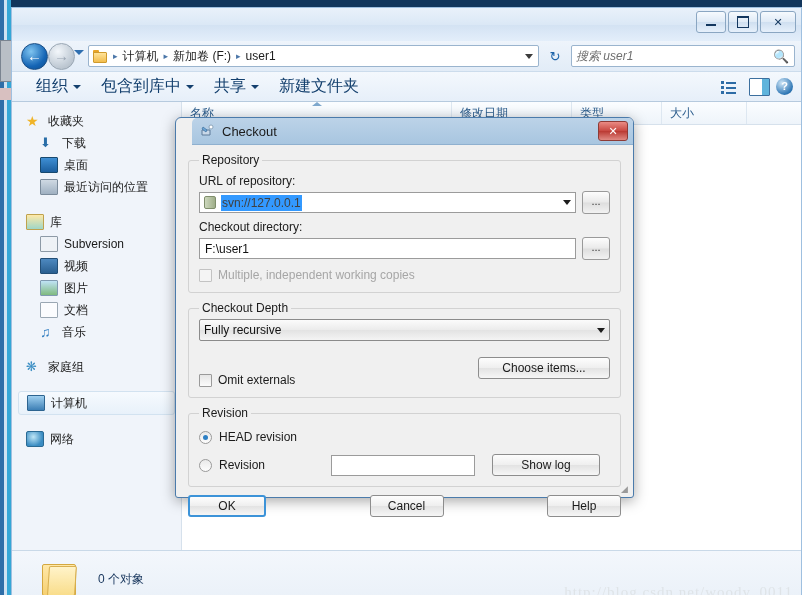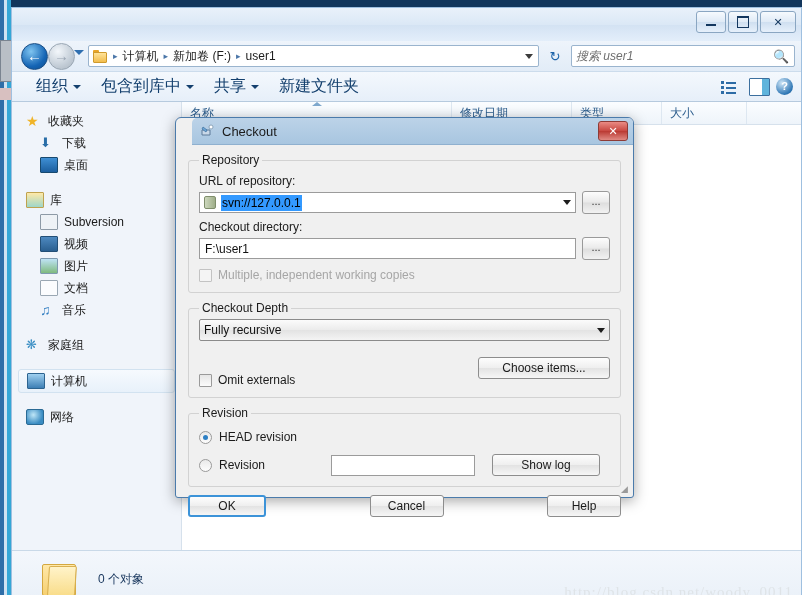--- a/index.html
+++ b/index.html
@@ -163,21 +163,21 @@
   fieldset.gb legend{font-size:12px;color:#1b1b1b;padding:0 3px;}
   .lbl{font-size:12px;color:#1b1b1b;margin:3px 0 3px 0;}
   .row{display:flex;align-items:center;gap:6px;}
   .tbox{
     height:21px;background:#fff;border:1px solid #9b9b9b;box-sizing:border-box;
     display:flex;align-items:center;padding:0 2px;font-size:12px;color:#111;flex:1;
   }
   .tbox.combo{padding-right:0;}
   .combo .arrow{margin-left:auto;width:17px;height:19px;display:flex;align-items:center;justify-content:center;}
   .combo .arrow i{width:0;height:0;border-left:4px solid transparent;border-right:4px solid transparent;border-top:5px solid #1d1d1d;display:block;}
-  .selecttext{background:#3399ff;color:#000000;padding:1px 1px;}
+  .selecttext{background:#3399ff;color:#404040;padding:1px 1px;}
   .repoic{width:13px;height:14px;position:relative;margin:0 4px 0 2px;flex:0 0 13px;}
   .repoic .c{position:absolute;left:0;top:0;width:12px;height:13px;background:linear-gradient(to right,#cdd8bd,#9fae8a);border:1px solid #7f8e6c;border-radius:2px;box-sizing:border-box;}
   .dots{
     width:26px;height:21px;flex:0 0 26px;
     background:linear-gradient(to bottom,#fdfdfd,#eaeaea 48%,#dedede 52%,#f2f2f2);
     border:1px solid #9a9a9a;border-radius:3px;
     font-size:11px;color:#333;text-align:center;line-height:19px;
   }
   .cbrow{display:flex;align-items:center;gap:6px;margin-top:8px;}
   .cb{width:13px;height:13px;border:1px solid #9a9a9a;background:#fff;border-radius:1px;flex:0 0 13px;box-sizing:border-box;}
@@ -305,20 +305,24 @@
         <span>收藏夹</span>
       </div>
       <div class="navitem sub">
         <span class="ic" style="color:#2a6ea8;font-size:13px;line-height:14px;">⬇</span>
         <span>下载</span>
       </div>
       <div class="navitem sub">
         <span class="ic" style="background:linear-gradient(to bottom,#3f8fd4,#1c5e9e);border:1px solid #17496f;border-radius:1px;"></span>
         <span>桌面</span>
       </div>
+      <div class="navitem sub">
+        <span class="ic" style="background:linear-gradient(to bottom,#cfd9e3,#9fb0c1);border:1px solid #7b8b9b;border-radius:1px;"></span>
+        <span>最近访问的位置</span>
+      </div>
 
       <div class="navgap"></div>
 
       <div class="navitem">
         <span class="ic" style="background:linear-gradient(to bottom,#ffe9a8,#9fd6c8);border:1px solid #bfa24e;border-radius:1px;"></span>
         <span>库</span>
       </div>
       <div class="navitem sub">
         <span class="ic" style="background:#eef2f6;border:1px solid #8d9aa6;border-radius:1px;"></span>
         <span>Subversion</span>

